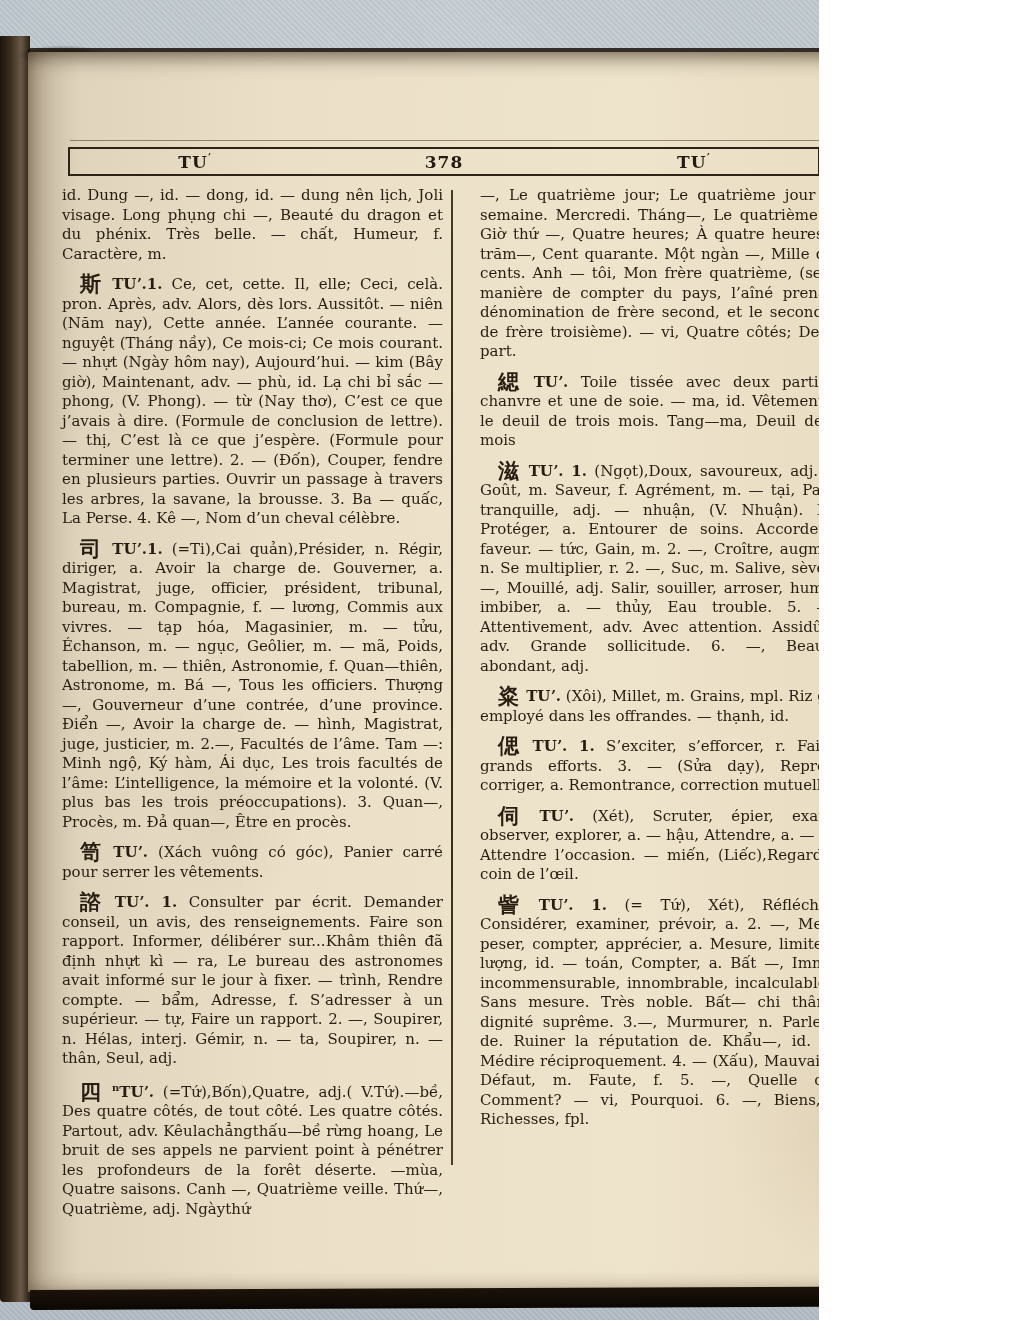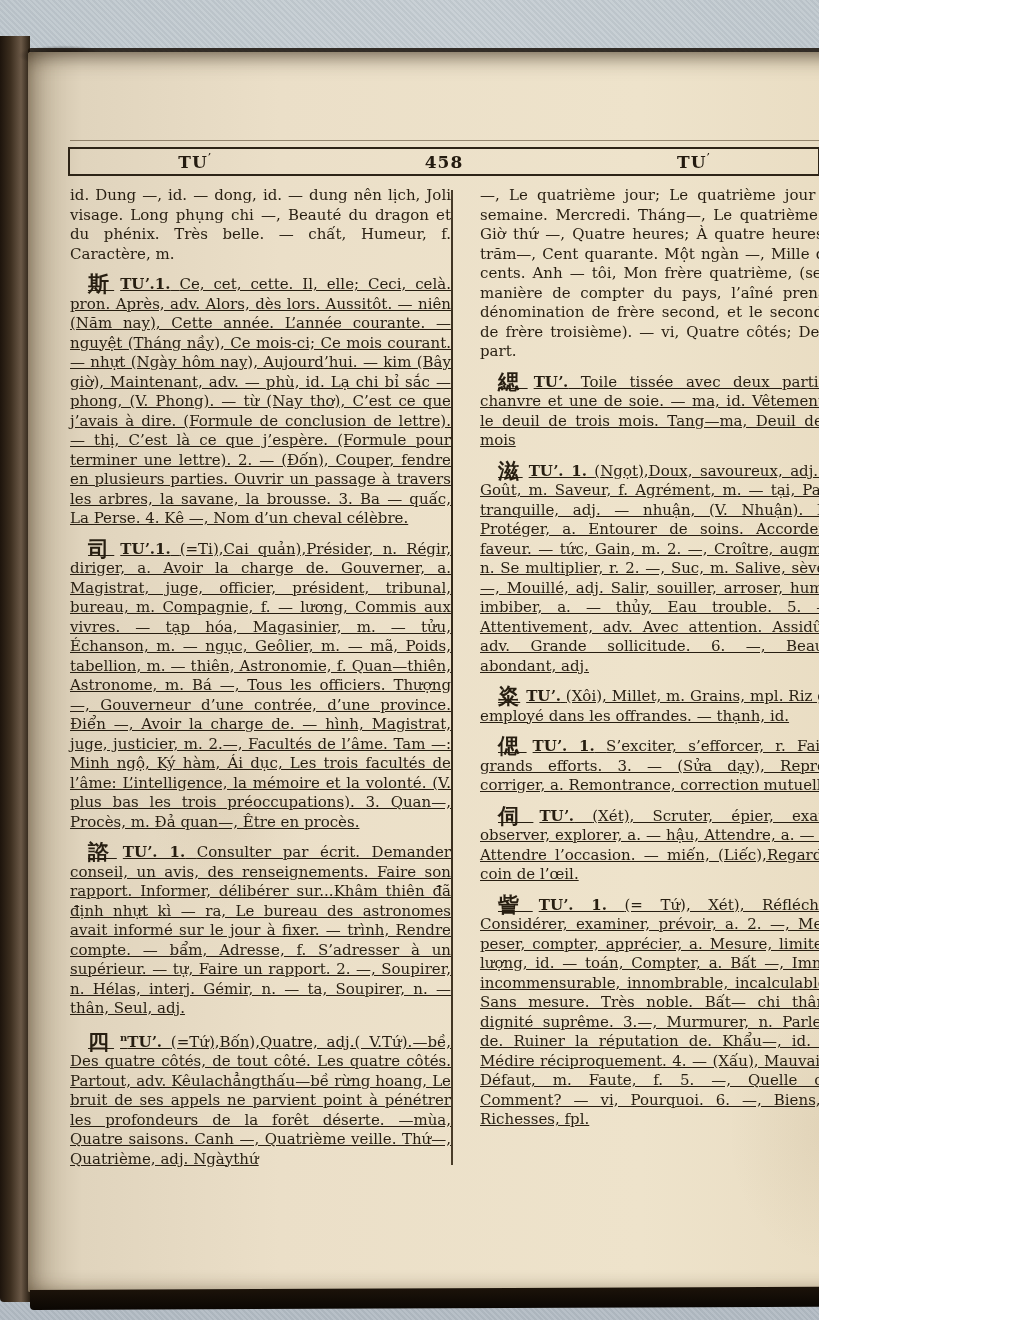--- a/index.html
+++ b/index.html
@@ -70,28 +70,28 @@
     box-sizing:border-box;
     display:grid;grid-template-columns:1fr 1fr 1fr;align-items:center;
     color:#241b10;
   }
   .running-head .rh{
     text-align:center;font-weight:bold;font-size:17px;letter-spacing:1px;
   }
   .rh sup{font-size:9px;vertical-align:8px;letter-spacing:0;}
 
   .col{position:absolute;color:#271e11;font-size:15px;line-height:19.5px;text-align:justify;}
-  .col-left{left:70px;top:186px;width:381px;}
+  .col-left{left:62px;top:186px;width:381px;}
   .col-right{left:480px;top:186px;width:386px;}
   .divider{
     position:absolute;left:451px;top:190px;width:2px;height:975px;
     background:linear-gradient(180deg,#463a28,#2f2516 30%,#3a2f1e 70%,#4a3d29);
   }
   .col p{margin:0 0 9px;}
-  .entry{text-indent:18px;text-decoration:underline;}
+  .entry{text-indent:18px;}
   .cjk{
     font-size:21px;font-weight:bold;line-height:1;vertical-align:-2px;
     letter-spacing:1px;padding-right:6px;
   }
   .hw{font-weight:bold;}
   sup.note{font-size:10px;font-weight:bold;}
 </style>
 </head>
 <body>
 
@@ -105,33 +105,34 @@
     <div class="stain stain-b"></div>
   </div>
 
   <div class="fore-edge"></div>
   <div class="bottom-edge"></div>
 
   <div class="head-rule"></div>
 
   <div class="running-head">
     <span class="rh"><span>TU</span><sup>ʼ</sup></span>
-    <span class="rh">458</span>
+    <span class="rh">378</span>
     <span class="rh"><span>TU</span><sup>ʼ</sup></span>
   </div>
 
   <div class="divider"></div>
 
   <div class="col col-left">
     <p class="cont">id. Dung —, id. — dong, id. — dung nên lịch, Joli visage. Long phụng chi —, Beauté du dragon et du phénix. Très belle. — chất, Humeur, f. Caractère, m.</p>
 
     <p class="entry"><span class="cjk">斯</span><span class="hw">TUʼ.1.</span> <span>Ce, cet, cette. Il, elle; Ceci, celà. pron. Après, adv. Alors, dès lors. Aussitôt. — niên (Năm nay), Cette année. L’année courante. — nguyệt (Tháng nầy), Ce mois-ci; Ce mois courant. — nhựt (Ngày hôm nay), Aujourd’hui. — kim (Bây giờ), Maintenant, adv. — phù, id. Lạ chi bỉ sắc — phong, (V. Phong). — từ (Nay thơ), C’est ce que j’avais à dire. (Formule de conclusion de lettre). — thị, C’est là ce que j’espère. (Formule pour terminer une lettre). 2. — (Đốn), Couper, fendre en plusieurs parties. Ouvrir un passage à travers les arbres, la savane, la brousse. 3. Ba — quấc, La Perse. 4. Kê —, Nom d’un cheval célèbre.</span></p>
 
     <p class="entry"><span class="cjk">司</span><span class="hw">TUʼ.1.</span> <span>(=Ti),Cai quản),Présider, n. Régir, diriger, a. Avoir la charge de. Gouverner, a. Magistrat, juge, officier, président, tribunal, bureau, m. Compagnie, f. — lương, Commis aux vivres. — tạp hóa, Magasinier, m. — tửu, Échanson, m. — ngục, Geôlier, m. — mã, Poids, tabellion, m. — thiên, Astronomie, f. Quan—thiên, Astronome, m. Bá —, Tous les officiers. Thượng —, Gouverneur d’une contrée, d’une province. Điển —, Avoir la charge de. — hình, Magistrat, juge, justicier, m. 2.—, Facultés de l’âme. Tam —: Minh ngộ, Ký hàm, Ái dục, Les trois facultés de l’âme: L’intelligence, la mémoire et la volonté. (V. plus bas les trois préoccupations). 3. Quan—, Procès, m. Đả quan—, Être en procès.</span></p>
 
+    <p class="entry"><span class="cjk">笥</span><span class="hw">TUʼ.</span> <span>(Xách vuông có góc), Panier carré pour serrer les vêtements.</span></p>
 
     <p class="entry"><span class="cjk">諮</span><span class="hw">TUʼ. 1.</span> <span>Consulter par écrit. Demander conseil, un avis, des renseignements. Faire son rapport. Informer, délibérer sur...Khâm thiên đã định nhựt kì — ra, Le bureau des astronomes avait informé sur le jour à fixer. — trình, Rendre compte. — bẩm, Adresse, f. S’adresser à un supérieur. — tự, Faire un rapport. 2. —, Soupirer, n. Hélas, interj. Gémir, n. — ta, Soupirer, n. — thân, Seul, adj.</span></p>
 
     <p class="entry"><span class="cjk">四</span><sup class="note">n</sup><span class="hw">TUʼ.</span> <span>(=Tứ),Bốn),Quatre, adj.( V.Tứ).—bề, Des quatre côtés, de tout côté. Les quatre côtés. Partout, adv. Kêulachẳngthấu—bề rừng hoang, Le bruit de ses appels ne parvient point à pénétrer les profondeurs de la forêt déserte. —mùa, Quatre saisons. Canh —, Quatrième veille. Thứ—, Quatrième, adj. Ngàythứ</span></p>
   </div>
 
   <div class="col col-right">
     <p class="cont">—, Le quatrième jour; Le quatrième jour de la semaine. Mercredi. Tháng—, Le quatrième mois. Giờ thứ —, Quatre heures; À quatre heures. Một trăm—, Cent quarante. Một ngàn —, Mille quatre cents. Anh — tôi, Mon frère quatrième, (selon la manière de compter du pays, l’aîné prenant la dénomination de frère second, et le second celle de frère troisième). — vi, Quatre côtés; De toute part.</p>
 
 

